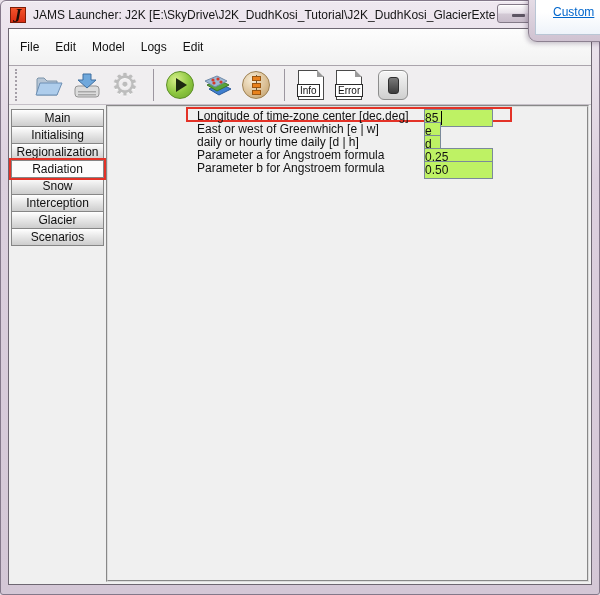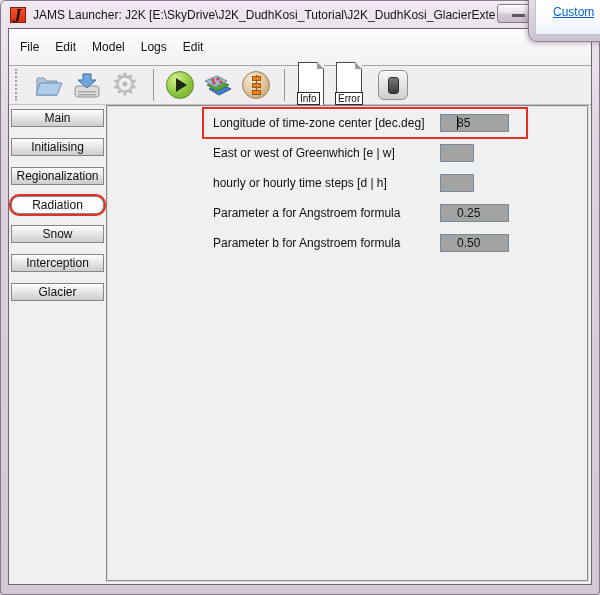--- a/index.html
+++ b/index.html
@@ -74,21 +74,21 @@
   .gear-glyph { font-size:30px; color:#bdbdbd; text-shadow:0 1px 1px #fff,0 0 1px #8a8a8a; line-height:30px; }
   .model-circle {
     width:28px; height:28px; border-radius:50%;
     background:radial-gradient(circle at 35% 30%,#f6ecd6,#d9bd92 60%,#bb9a66);
     border:1px solid #9c8052; display:flex; flex-direction:column; align-items:center; justify-content:center; gap:2px;
     position:relative;
   }
   .model-circle:before { content:""; position:absolute; left:13px; top:3px; bottom:3px; width:1px; background:#6b5a3a; }
   .model-sq { width:9px; height:5px; background:var(--model-orange,#e8821e); border:1px solid #9a5510; z-index:1; }
   .doc-icon {
-    width:26px; height:46px; background:#fff; border:1px solid #4a4a4a; position:relative;
+    width:26px; height:30px; background:#fff; border:1px solid #4a4a4a; position:relative;
   }
   .doc-icon .fold {
     position:absolute; right:-1px; top:-1px; width:0; height:0;
     border-left:7px solid transparent; border-top:7px solid #f0eef0;
   }
   .doc-icon .fold:after {
     content:""; position:absolute; left:-7px; top:-7px; width:0; height:0;
     border-bottom:7px solid #9a9a9a; border-right:7px solid transparent;
   }
   .doc-label {
@@ -100,45 +100,45 @@
     background:linear-gradient(180deg,#f6f6f6,#cfcfcf);
     display:flex; align-items:center; justify-content:center;
     box-shadow:inset 0 1px 0 #fff;
   }
   .toggle-inner {
     width:11px; height:17px; border-radius:3px; border:1px solid #2e2e2e;
     background:linear-gradient(180deg,#7a7a7a,#3c3c3c);
   }
   
   .main { flex:1; display:flex; position:relative; }
-  .sidebar { width:97px; padding:4px 2px 0 2px; display:flex; flex-direction:column; align-items:center;gap:12px; }
+  .sidebar { width:97px; padding:4px 2px 0 2px; display:flex; flex-direction:column; align-items:center; }
   .side-tab {
     width:93px; height:18px; margin-top:-1px; text-align:center; line-height:17px;
     color:#111; border:1px solid #868686; cursor:pointer;
     background:linear-gradient(180deg,#ffffff 0%,#e8e8e8 45%,#cdcdcd 100%);
   }
   .side-tab:first-child { margin-top:0; }
   .side-tab.selected { background:#fcfcfc; }
-  .side-tab.annotated { box-shadow:0 0 0 2px var(--red,#e33227); position:relative; z-index:5;border-radius:8px; }
+  .side-tab.annotated { box-shadow:0 0 0 2px var(--red,#e33227); position:relative; z-index:5; }
   .content-panel {
     flex:1; margin:0 2px 2px 0; border:2px groove #dcdcdc; background:#f0f0f0;
     padding:1px 0 0 78px;
   }
   
   .frow {
-    display:flex; align-items:center; height:32px; border:2px solid transparent;
-    margin:-2px 16px; padding:0 6px 0 9px; width:326px;
+    display:flex; align-items:flex-start; height:15px; border:2px solid transparent;
+    margin:-2px 0; padding:0 6px 0 9px; width:326px;
   }
   .frow:first-child { margin-top:-1px; }
   .frow.annotated { border-color:var(--red,#e33227); }
   .flabel { width:227px; color:#111; white-space:nowrap; }
   .val-wrap { position:relative; display:flex; }
   .finput {
-    height:18px; border:1px solid #7b8a9a; background:#a3a3a3; font-family:"Liberation Sans",sans-serif;
-    font-size:12px; padding:0 16px; color:#111; outline:none;
+    height:18px; border:1px solid #7b8a9a; background:#bef264; font-family:"Liberation Sans",sans-serif;
+    font-size:12px; padding:0 0; color:#111; outline:none;
   }
   .finput.wide { width:69px; }
   .finput.narrow { width:17px; }
   .caret { position:absolute; left:17px; top:2px; width:1px; height:14px; background:#000; }
 </style>
 </head>
 <body>
 
 <div class="win">
 
@@ -237,38 +237,39 @@
 
     <div class="main">
       <div class="sidebar" id="sidebar">
           <div class="side-tab">Main</div>
           <div class="side-tab">Initialising</div>
           <div class="side-tab">Regionalization</div>
           <div class="side-tab selected annotated">Radiation</div>
           <div class="side-tab">Snow</div>
           <div class="side-tab">Interception</div>
           <div class="side-tab">Glacier</div>
+          <div class="side-tab">Scenarios</div>
         </div>
       <div class="content-panel">
         <div id="form">
             <div class="frow annotated">
               <div class="flabel">Longitude of time-zone center [dec.deg]</div>
               <span class="val-wrap">
                 <input type="text" class="finput wide" value="85" style="">
                 <span class="caret"></span>
               </span>
             </div>
             <div class="frow">
               <div class="flabel">East or west of Greenwhich [e | w]</div>
               <span class="val-wrap">
                 <input type="text" class="finput narrow" value="e" style="">
               </span>
             </div>
             <div class="frow">
-              <div class="flabel">hourly or hourly time steps [d | h]</div>
+              <div class="flabel">daily or hourly time daily [d | h]</div>
               <span class="val-wrap">
                 <input type="text" class="finput narrow" value="d" style="">
               </span>
             </div>
             <div class="frow">
               <div class="flabel">Parameter a for Angstroem formula</div>
               <span class="val-wrap">
                 <input type="text" class="finput wide" value="0.25" style="">
               </span>
             </div>

